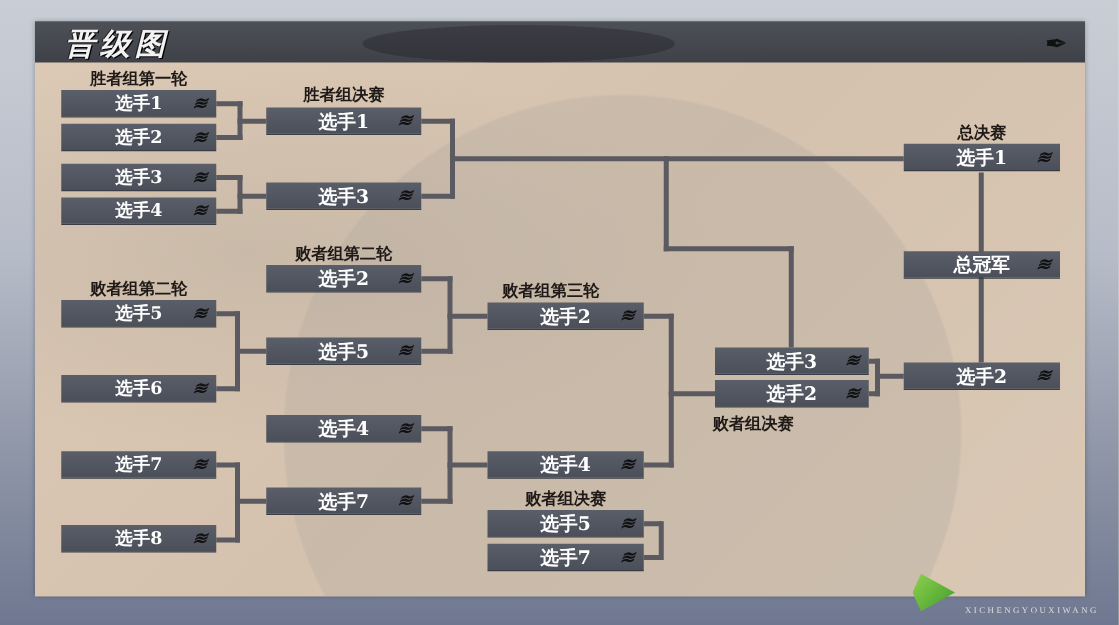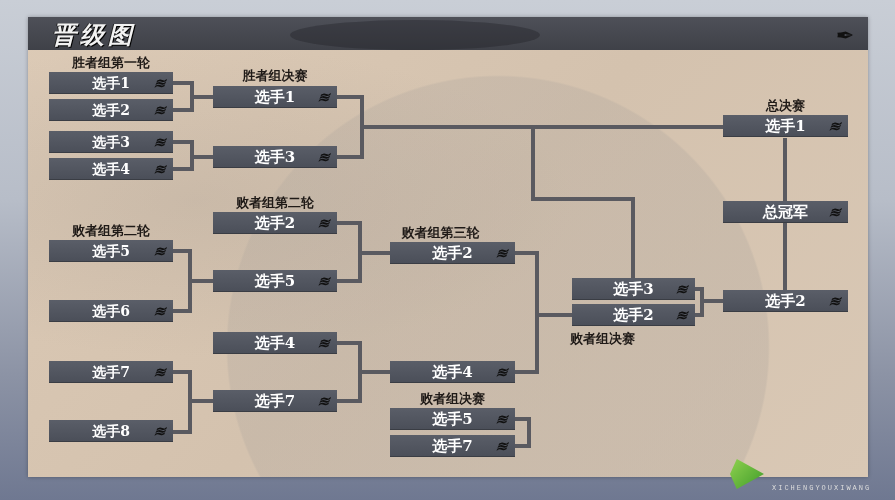--- a/index.html
+++ b/index.html
@@ -61,21 +61,21 @@
     position: absolute; left: 12px; top: 4px; width: 34px; height: 30px;
     background: linear-gradient(135deg, #8fd14f, #3f9c2a);
     clip-path: polygon(20% 0, 100% 50%, 20% 100%, 0 50%);
   }
   .logo-text {
     position: absolute; left: 52px; top: 2px; font-size: 22px; font-weight: bold;
     color: #1c1c1c; letter-spacing: 1px; font-family: "DejaVu Sans", sans-serif;
   }
   .logo-sub {
     position: absolute; left: 54px; top: 29px; font-size: 7px; color: #ddd;
-    letter-spacing: 2px; font-family: Liberation Mono, monospace;
+    letter-spacing: 2px; font-family: Liberation Serif, serif;
   }
 </style>
 </head>
 <body>
 
 <div class="panel"></div>
 <div class="header"></div>
 <div class="header-ink"></div>
 <div class="header-title">晋级图</div>
 <div class="corner-ink">✒</div>

